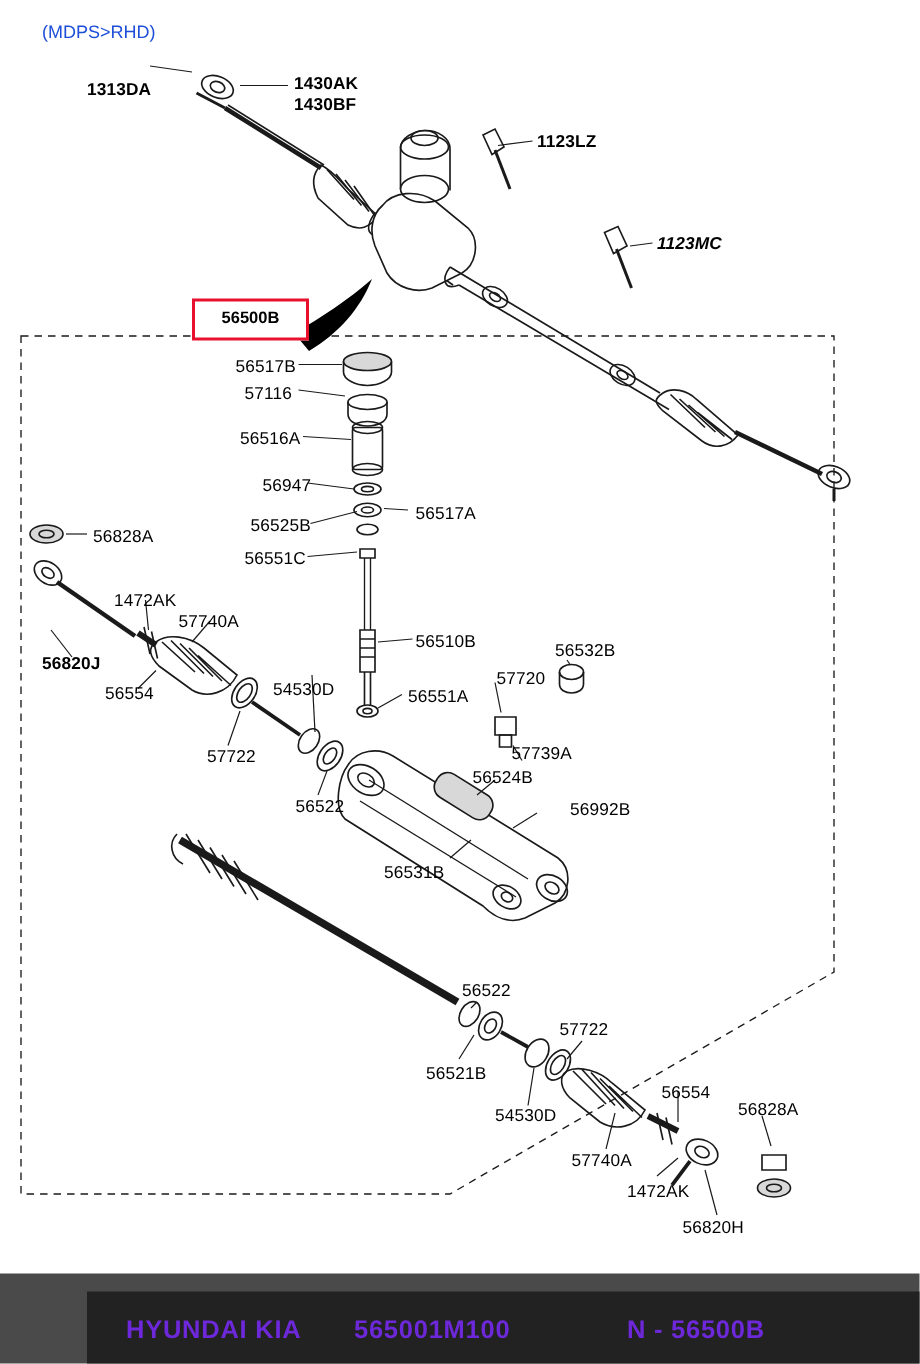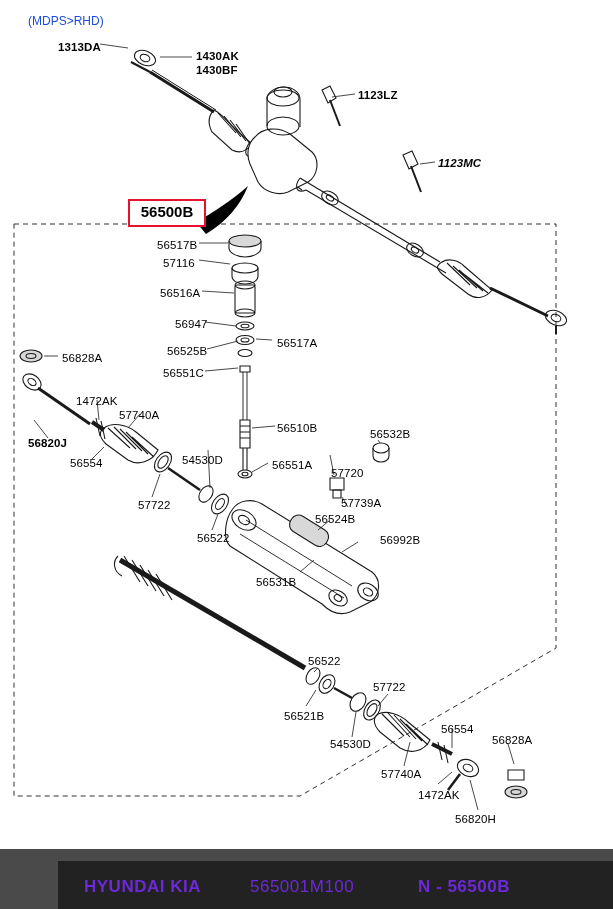--- a/index.html
+++ b/index.html
@@ -2,26 +2,26 @@
 <html><head>
 <meta charset="utf-8">
 <style>
   html,body{margin:0;padding:0;background:#fff;}
   body{width:613px;height:909px;font-family:"Liberation Sans",sans-serif;position:relative;overflow:hidden;}
   #diagram{position:absolute;left:0;top:0;width:613px;height:909px;}
   .lbl{position:absolute;font-size:11.5px;color:#000;white-space:nowrap;letter-spacing:0.1px;}
   .lbl.b{font-weight:bold;}
   .hdr{position:absolute;left:14px;top:14px;font-size:12px;color:#1d4ed8;margin-left:14px;}
   .highlight{position:absolute;border:2px solid #e8112d;background:#fff;color:#000;
-             font-size:15px;font-weight:bold;text-align:center;line-height:22px;}
+             font-size:11px;font-weight:bold;text-align:center;line-height:22px;}
   footer{position:absolute;left:0;bottom:0;width:613px;height:60px;background:#4a4a4a;}
   .fstrip{position:absolute;left:58px;bottom:0;width:555px;height:48px;background:#222;}
   .ftxt{position:absolute;bottom:12px;color:#6d28d9;font-size:17px;letter-spacing:0.5px;}
   .ftxt.brand{left:84px;font-weight:bold;}
-  .ftxt.num{left:250px;font-weight:normal;}
+  .ftxt.num{left:236px;font-weight:bold;}
   .ftxt.nn{left:418px;font-weight:bold;}
   svg{position:absolute;left:0;top:0;}
 </style>
 </head>
 <body>
 
 <div class="hdr">(MDPS&gt;RHD)</div>
 
 <svg id="diagram" width="613" height="909" viewBox="0 0 613 909">
   <g fill="none" stroke="#1a1a1a" stroke-width="1.1">
@@ -190,40 +190,40 @@
     <path d="M438 784 L452 772" stroke-width="0.8"></path>
     <path d="M452 728 L452 748" stroke-width="0.8"></path>
     <path d="M508 744 L514 764" stroke-width="0.8"></path>
     <path d="M478 810 L470 780" stroke-width="0.8"></path>
   </g>
 </svg>
 
 <div class="highlight" id="highlight-box" style="left: 128px; top: 199px; width: 74px; height: 24px; border-color: rgb(232, 17, 45); color: rgb(0, 0, 0);">56500B</div>
 
 <div id="labels">
-    <div class="lbl b" style="left: 58px; top: 41px; text-align: right;">1313DA</div>
+    <div class="lbl b" style="left: 58px; top: 54px; text-align: right;">1313DA</div>
     <div class="lbl b" style="left: 196px; top: 50px;">1430AK</div>
     <div class="lbl b" style="left: 196px; top: 64px;">1430BF</div>
     <div class="lbl b" style="left: 358px; top: 89px;">1123LZ</div>
     <div class="lbl b" style="left: 438px; top: 157px; font-style: italic;">1123MC</div>
     <div class="lbl" style="left: 157px; top: 239px;">56517B</div>
     <div class="lbl" style="left: 163px; top: 257px;">57116</div>
     <div class="lbl" style="left: 160px; top: 287px;">56516A</div>
     <div class="lbl" style="left: 175px; top: 318px;">56947</div>
     <div class="lbl" style="left: 277px; top: 337px;">56517A</div>
     <div class="lbl" style="left: 167px; top: 345px; text-align: right;">56525B</div>
     <div class="lbl" style="left: 163px; top: 367px;">56551C</div>
     <div class="lbl" style="left: 62px; top: 352px;">56828A</div>
     <div class="lbl" style="left: 76px; top: 395px;">1472AK</div>
     <div class="lbl" style="left: 119px; top: 409px;">57740A</div>
     <div class="lbl" style="left: 277px; top: 422px;">56510B</div>
     <div class="lbl" style="left: 370px; top: 428px;">56532B</div>
     <div class="lbl" style="left: 28px; top: 437px; font-weight: bold;">56820J</div>
     <div class="lbl" style="left: 70px; top: 457px;">56554</div>
-    <div class="lbl" style="left: 331px; top: 447px; margin-top: 20px;">57720</div>
+    <div class="lbl" style="left: 331px; top: 447px;">57720</div>
     <div class="lbl" style="left: 182px; top: 454px;">54530D</div>
     <div class="lbl" style="left: 272px; top: 459px;">56551A</div>
     <div class="lbl" style="left: 341px; top: 497px;">57739A</div>
     <div class="lbl" style="left: 138px; top: 499px;">57722</div>
     <div class="lbl" style="left: 315px; top: 513px;">56524B</div>
     <div class="lbl" style="left: 360px; top: 534px; margin-left: 20px;">56992B</div>
     <div class="lbl" style="left: 197px; top: 532px;">56522</div>
     <div class="lbl" style="left: 256px; top: 576px;">56531B</div>
     <div class="lbl" style="left: 308px; top: 655px;">56522</div>
     <div class="lbl" style="left: 373px; top: 681px;">57722</div>

